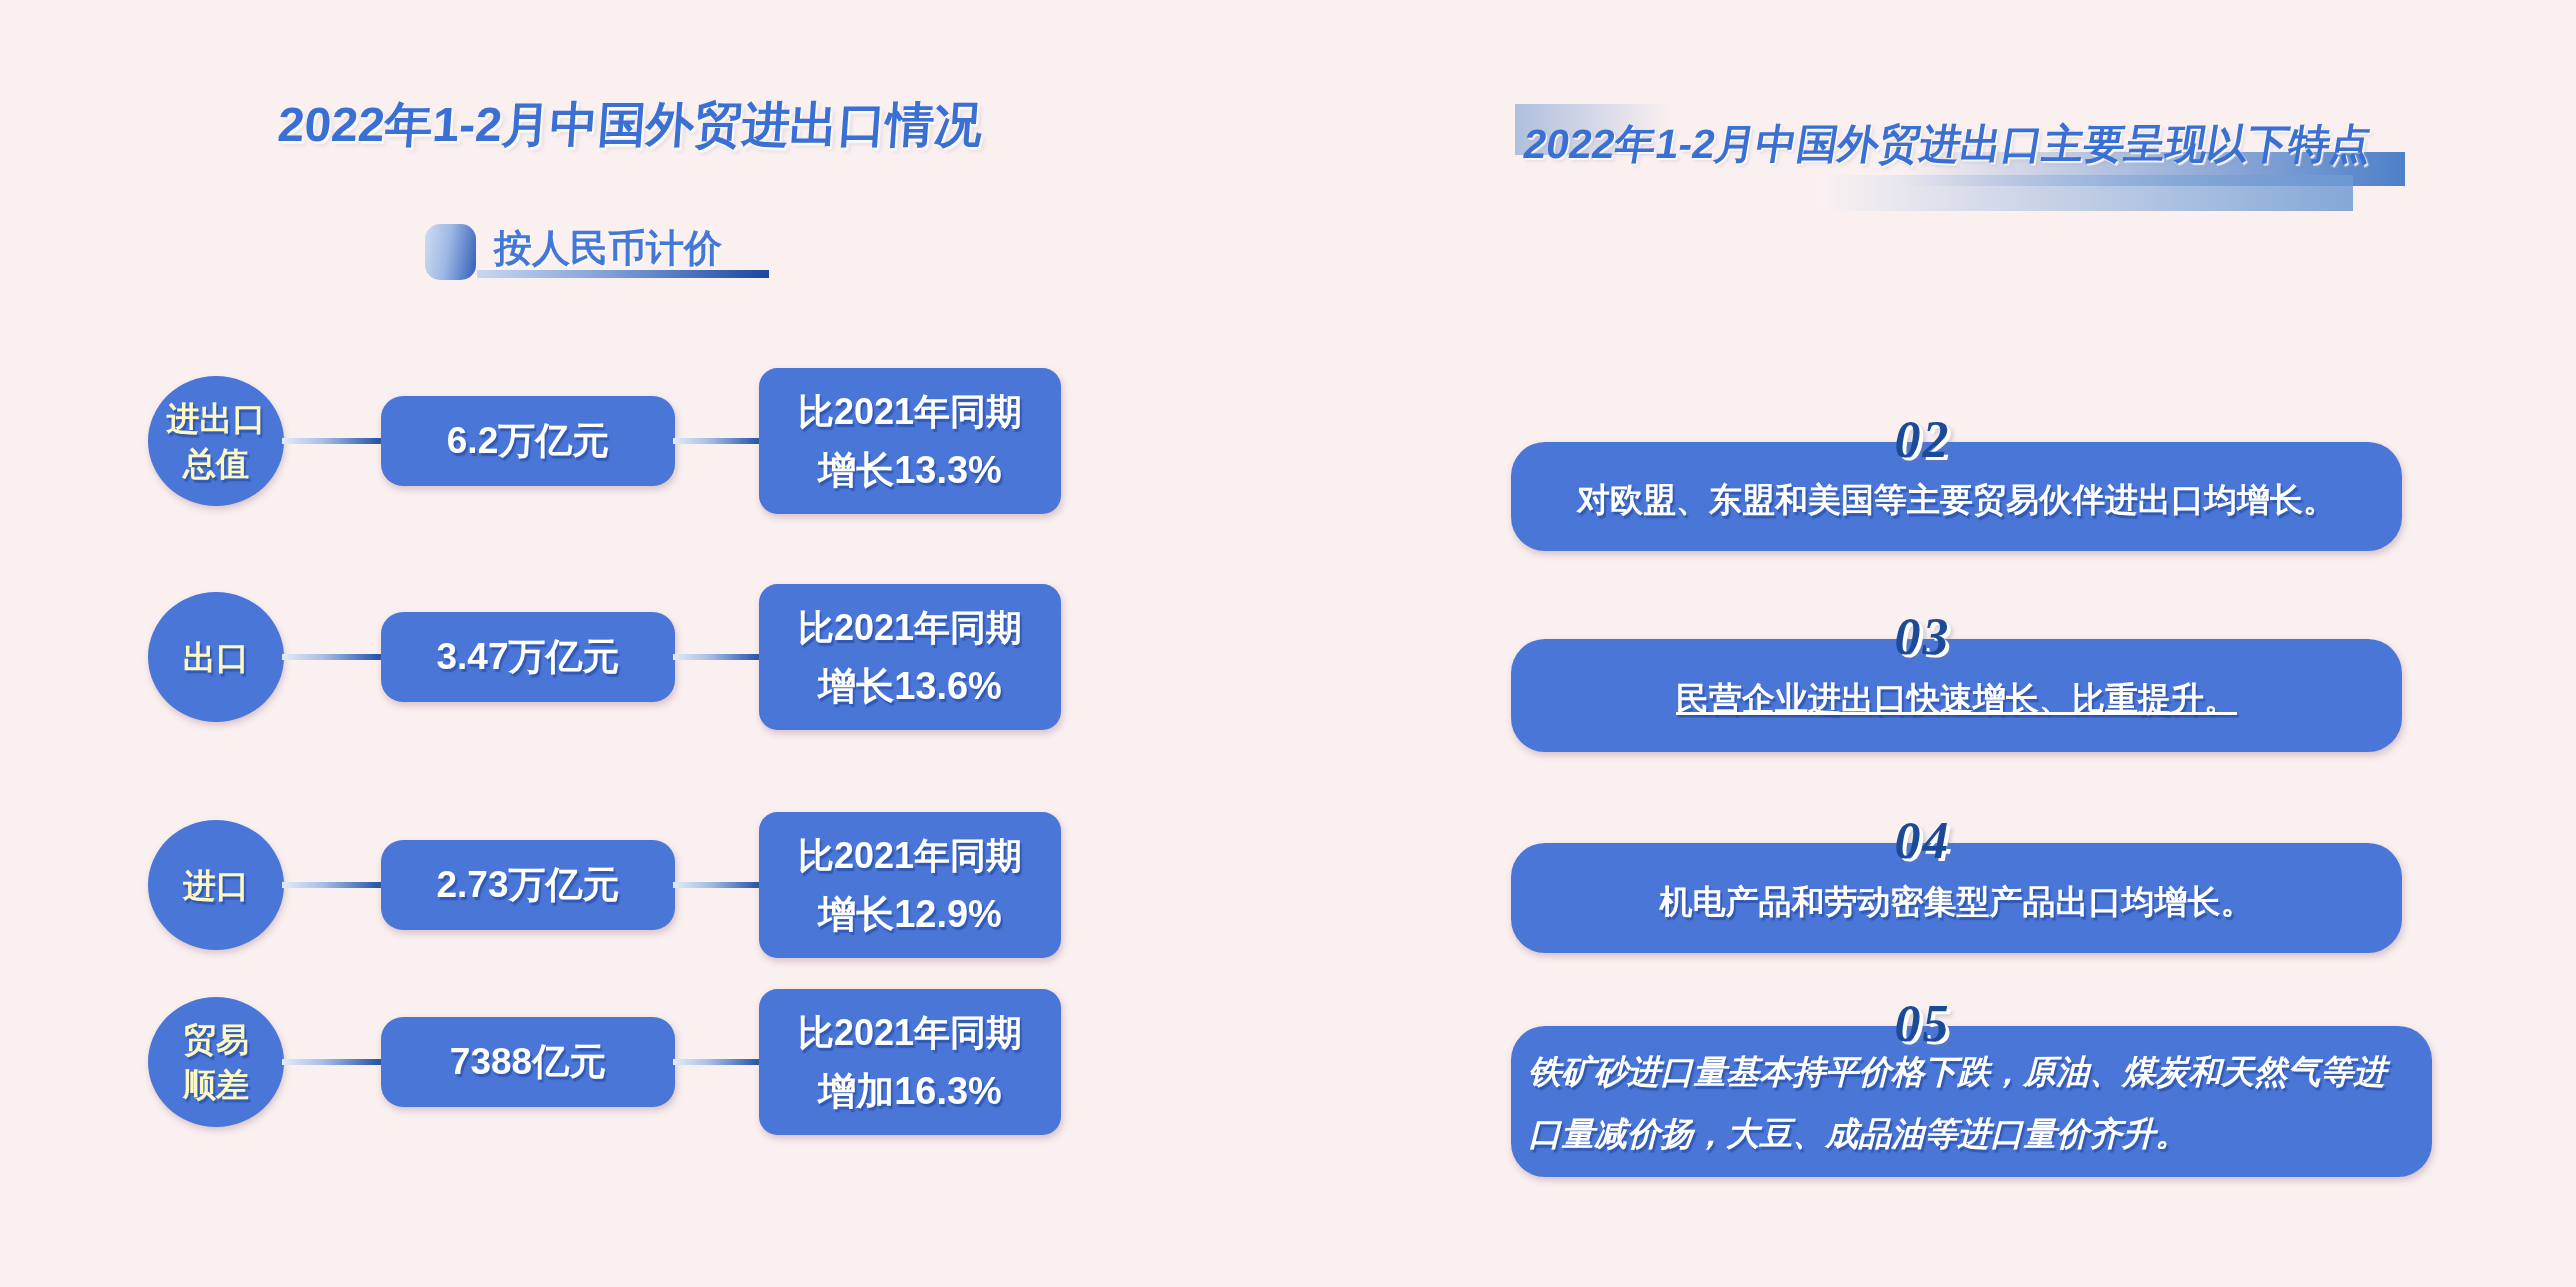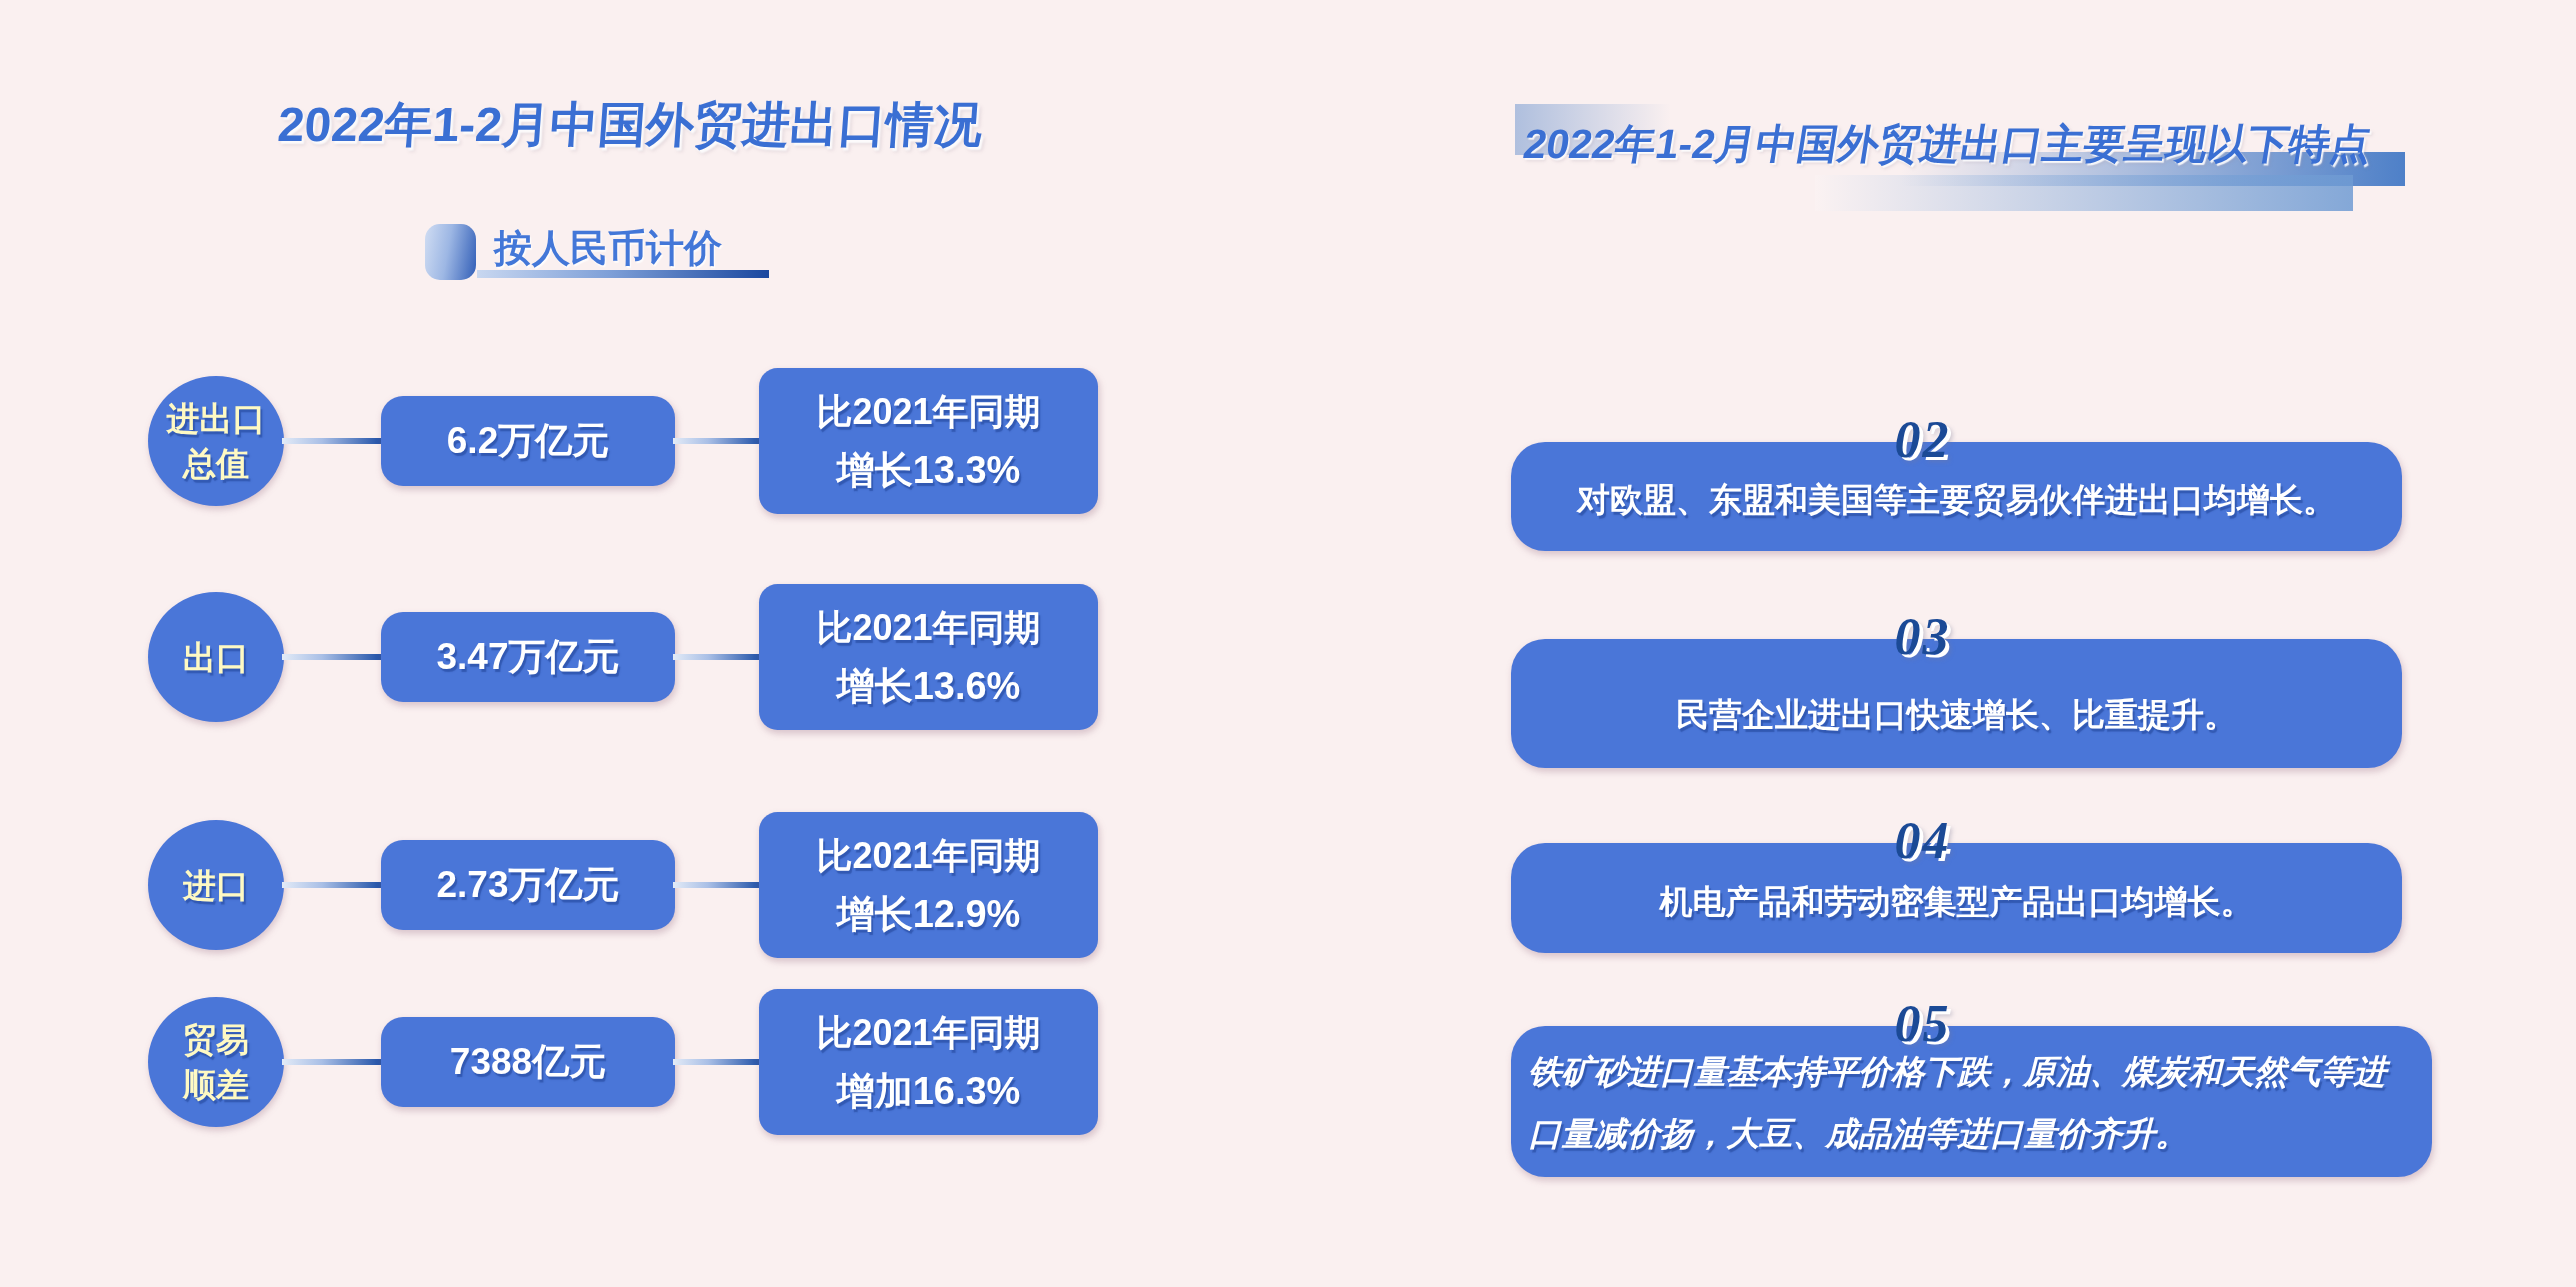--- a/index.html
+++ b/index.html
@@ -29,21 +29,21 @@
   .circle span{text-shadow:1.9px 2.5px 1.2px rgba(30,64,145,.55);}
   .conn{position:absolute;top:71px;height:5.6px;
         background:linear-gradient(90deg,#E3EBF7 0%,#A9BFE6 40%,#1E4FA6 100%);}
   .conn.c1{left:282px;width:100px;}
   .conn.c2{left:673px;width:88px;}
   .pill{position:absolute;left:381px;top:29px;width:294px;height:90px;border-radius:22px;
         background:#4A76D8;display:flex;align-items:center;justify-content:center;
         color:#fff;font-size:37px;font-weight:700;
         box-shadow:1.2px 3.7px 6.2px rgba(160,120,140,.35);}
   .pill span{text-shadow:1.9px 2.5px 1.2px rgba(30,64,145,.55);}
-  .cbox{position:absolute;left:759px;top:1.2px;width:339px;height:146px;border-radius:18.5px;
+  .cbox{position:absolute;left:759px;top:1.2px;width:302px;height:146px;border-radius:18.5px;
         background:#4A76D8;display:flex;flex-direction:column;align-items:center;justify-content:center;
         color:#fff;font-size:36px;line-height:59px;font-weight:700;
         box-shadow:1.2px 3.7px 6.2px rgba(160,120,140,.35);}
   .cbox div{text-shadow:1.9px 2.5px 1.2px rgba(30,64,145,.55);}
   .cbox .change{font-weight:900;font-size:38px;}
 
   
   .r-title-wrap{position:absolute;left:1484px;top:93px;width:927px;height:130px;}
   .deco{position:absolute;display:block;}
   .deco-a{left:31px;top:11px;width:173px;height:51px;
@@ -62,21 +62,21 @@
        font-family:"Liberation Serif",serif;font-style:italic;font-weight:700;font-size:52px;
        color:#1B4A96;letter-spacing:1.9px;
        text-shadow:3.7px 3.1px 0 #ffffff,5.6px 5px 4.3px rgba(120,120,150,.35);}
   .cap{position:relative;width:100%;border-radius:34px;background:#4A76D8;
        display:flex;flex-direction:column;align-items:center;justify-content:center;
        color:#fff;font-size:33px;font-weight:700;
        box-shadow:1.2px 3.7px 6.2px rgba(160,120,140,.35);}
   .capline{line-height:62px;white-space:nowrap;text-shadow:1.9px 2.5px 1.2px rgba(30,64,145,.55);}
   .f1 .cap{height:101px;padding-top:6.2px;}
   .f2 .cap{height:102px;padding-top:7.4px;}
-  .f3 .cap{height:106px;padding-top:23px;}
+  .f3 .cap{height:106px;padding-top:7px;text-decoration:underline;}
   .f4 .cap{height:103px;padding-top:7px;}
   .f5 .cap{height:147px;align-items:flex-start;padding:3.7px 12.4px 0 17.3px;font-size:33px;font-style:italic;}
 </style>
 </head>
 <body>
 
 <div class="canvas">
 
   <h1 class="l-title">2022年1-2月中国外贸进出口情况</h1>
 

